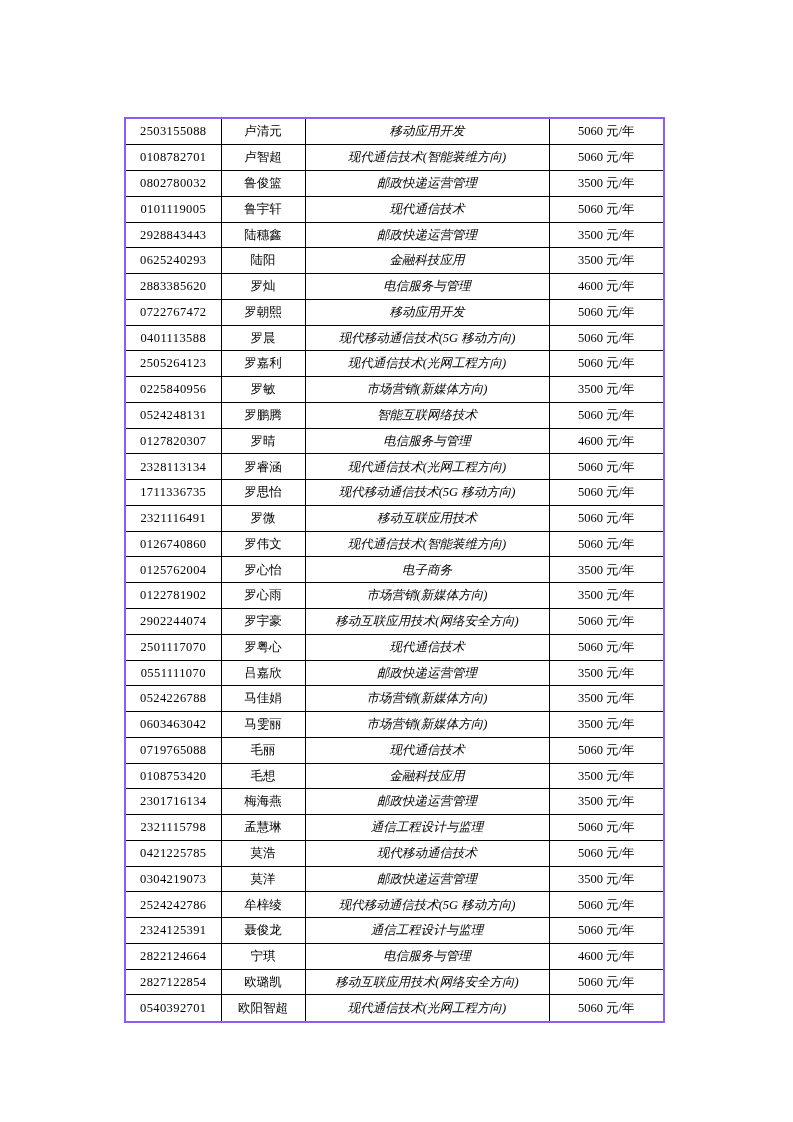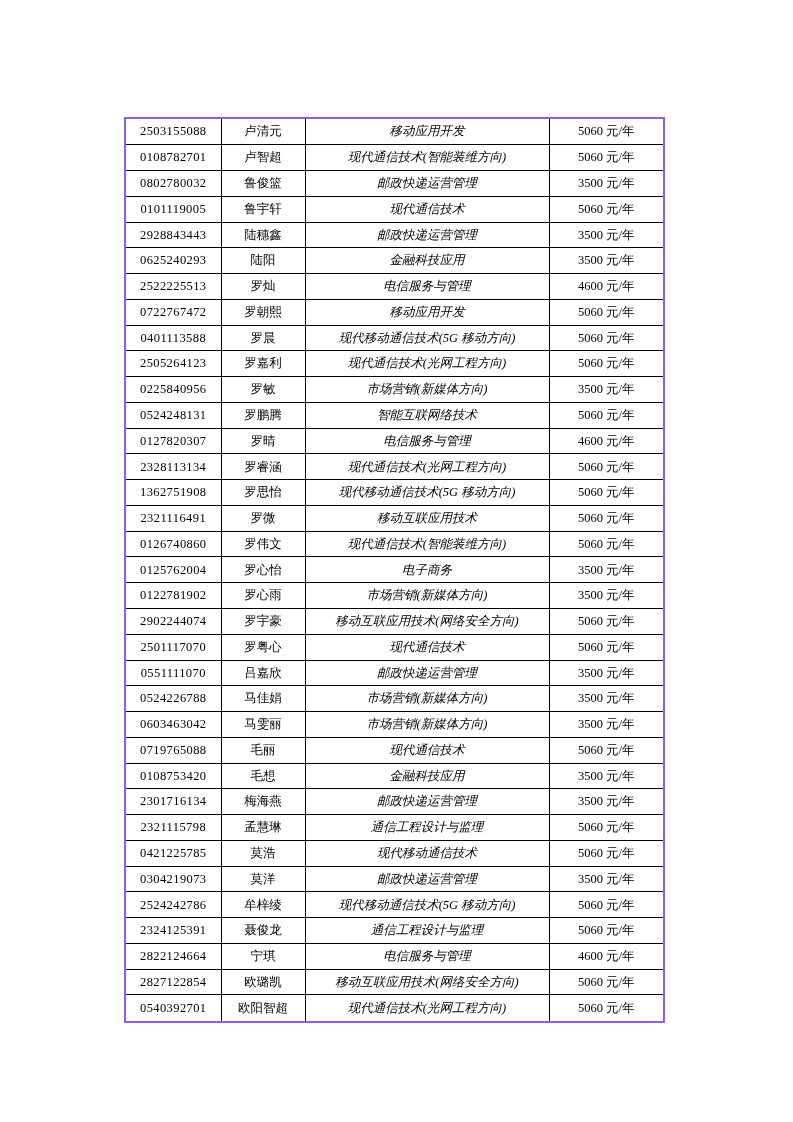--- a/index.html
+++ b/index.html
@@ -100,21 +100,21 @@
           <td class="col-major">邮政快递运营管理</td>
           <td class="col-fee">3500 元/年</td>
         </tr>
         <tr>
           <td class="col-id">0625240293</td>
           <td class="col-name">陆阳</td>
           <td class="col-major">金融科技应用</td>
           <td class="col-fee">3500 元/年</td>
         </tr>
         <tr>
-          <td class="col-id">2522225513</td>
+          <td class="col-id">2883385620</td>
           <td class="col-name">罗灿</td>
           <td class="col-major">电信服务与管理</td>
           <td class="col-fee">4600 元/年</td>
         </tr>
         <tr>
           <td class="col-id">0722767472</td>
           <td class="col-name">罗朝熙</td>
           <td class="col-major">移动应用开发</td>
           <td class="col-fee">5060 元/年</td>
         </tr>
@@ -148,21 +148,21 @@
           <td class="col-major">电信服务与管理</td>
           <td class="col-fee">4600 元/年</td>
         </tr>
         <tr>
           <td class="col-id">2328113134</td>
           <td class="col-name">罗睿涵</td>
           <td class="col-major">现代通信技术(光网工程方向)</td>
           <td class="col-fee">5060 元/年</td>
         </tr>
         <tr>
-          <td class="col-id">1362751908</td>
+          <td class="col-id">1711336735</td>
           <td class="col-name">罗思怡</td>
           <td class="col-major">现代移动通信技术(5G 移动方向)</td>
           <td class="col-fee">5060 元/年</td>
         </tr>
         <tr>
           <td class="col-id">2321116491</td>
           <td class="col-name">罗微</td>
           <td class="col-major">移动互联应用技术</td>
           <td class="col-fee">5060 元/年</td>
         </tr>

